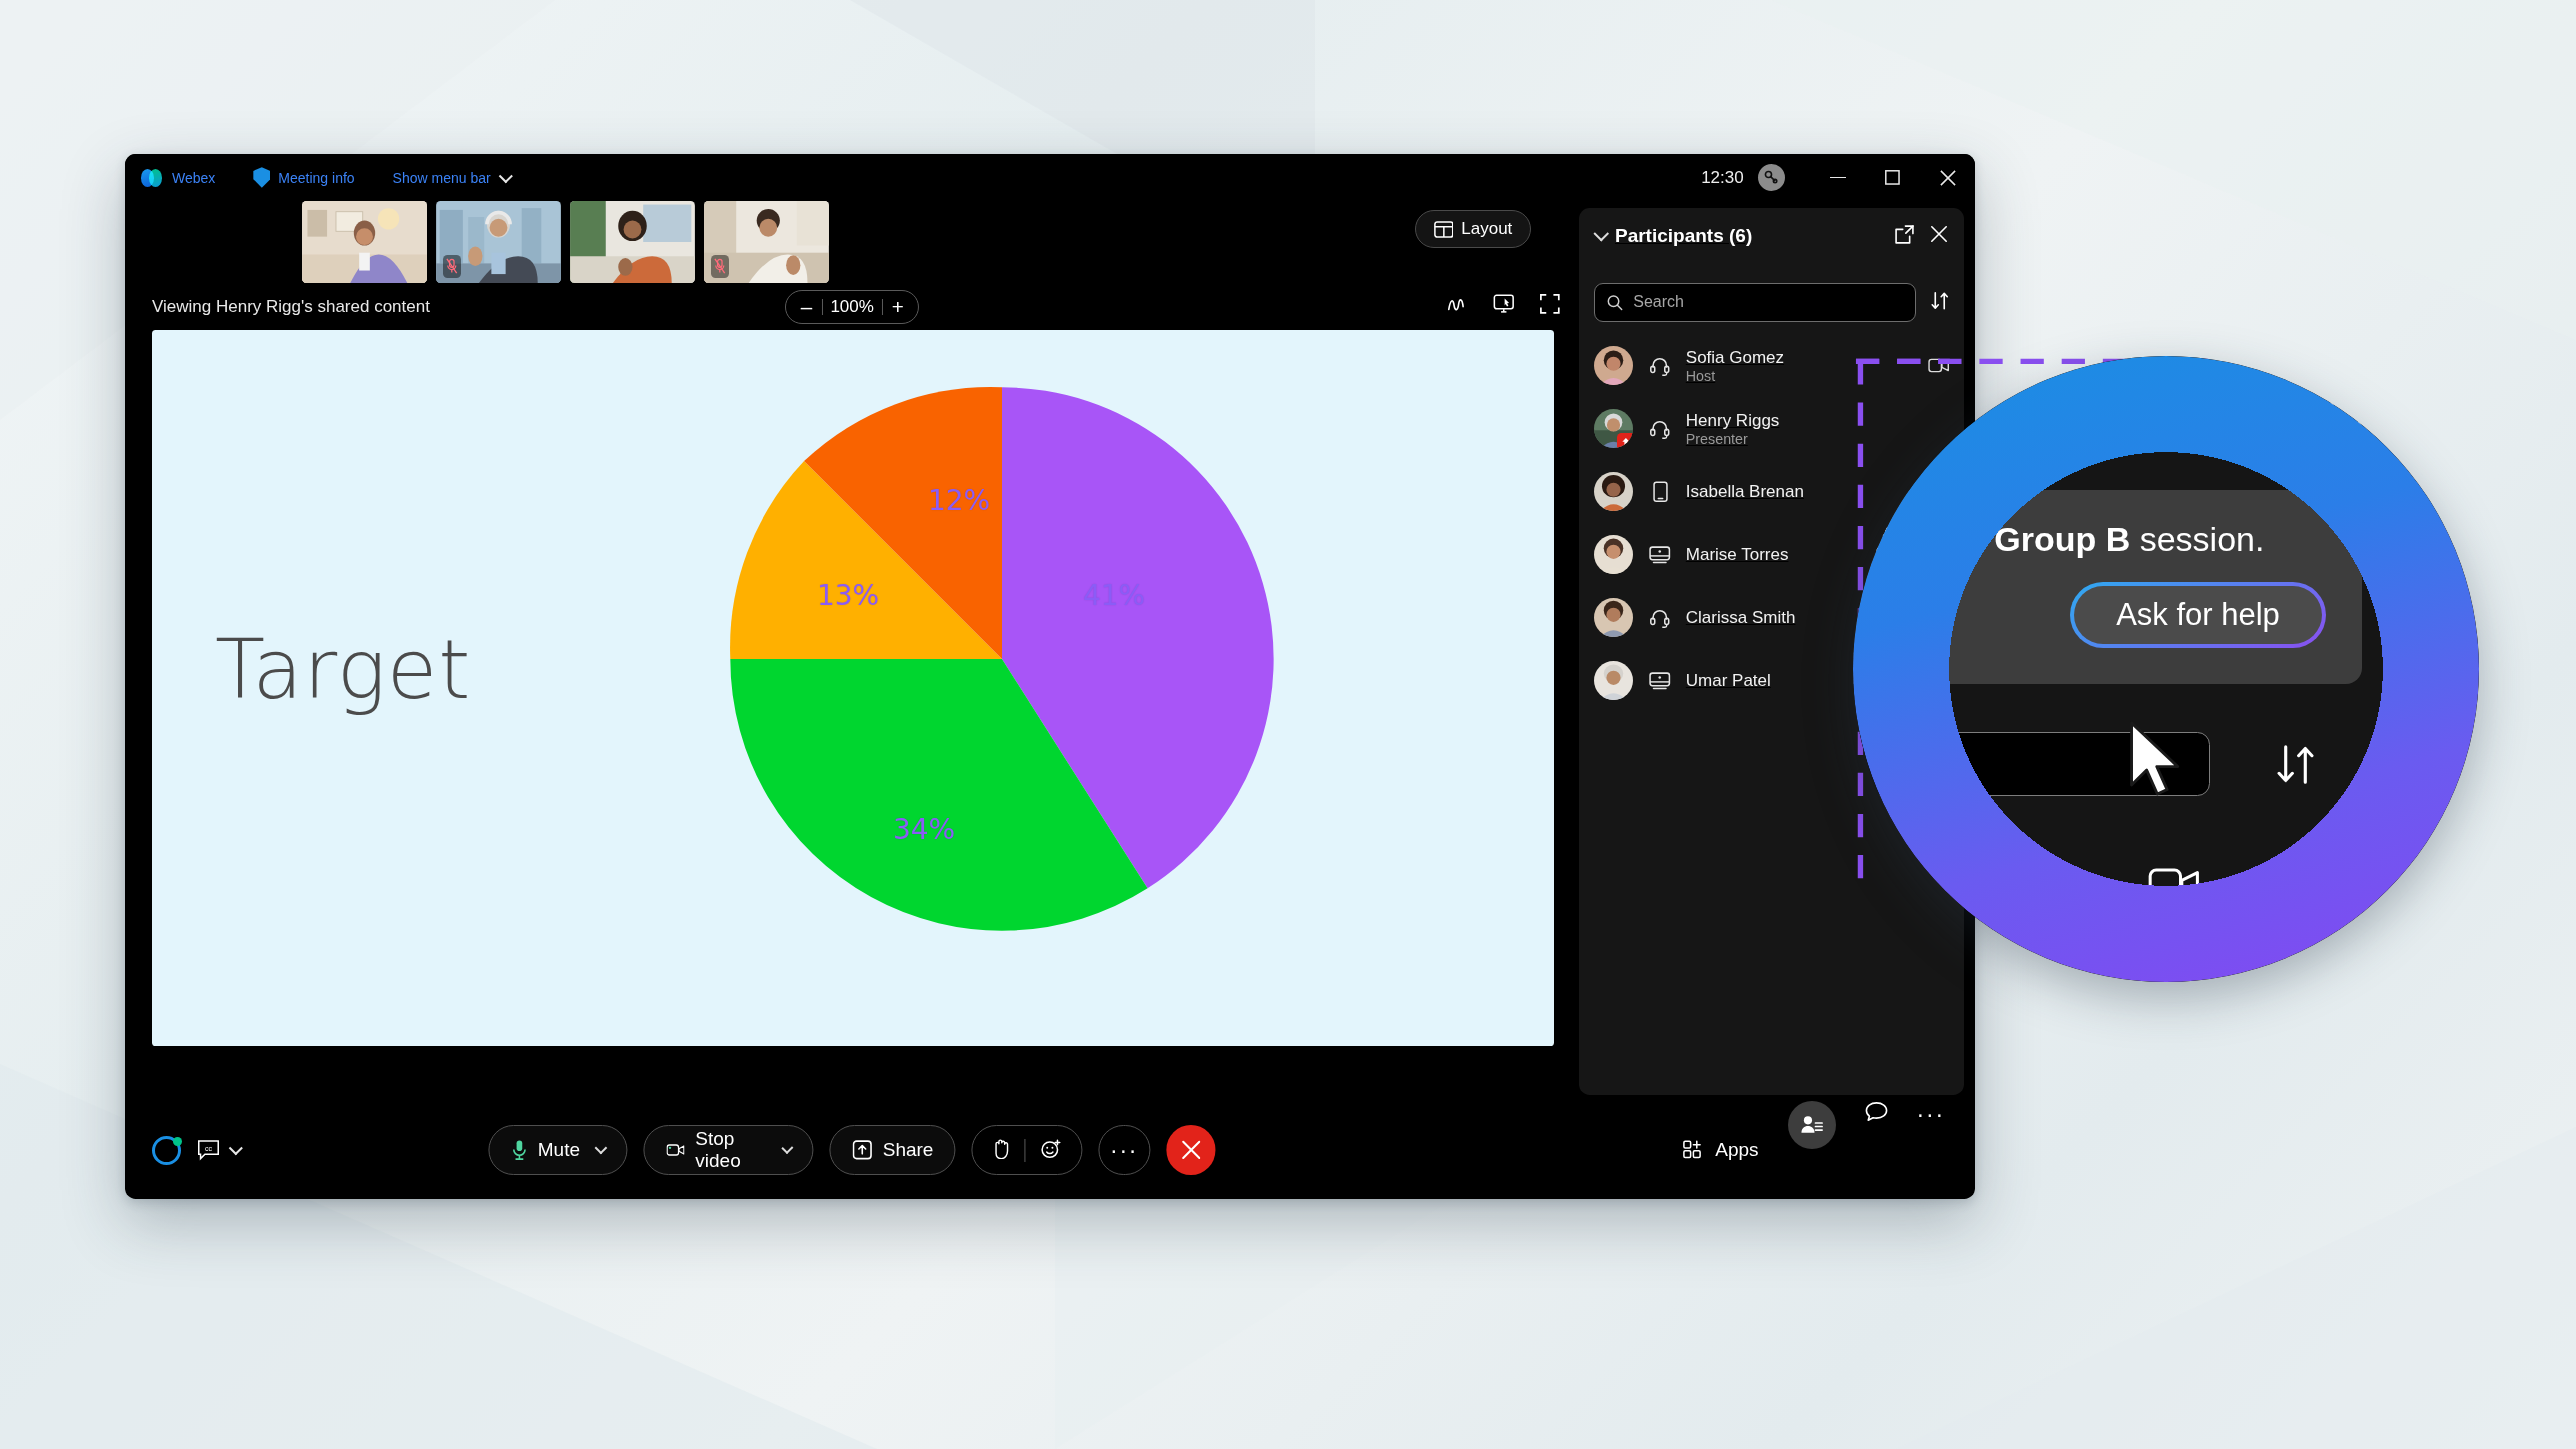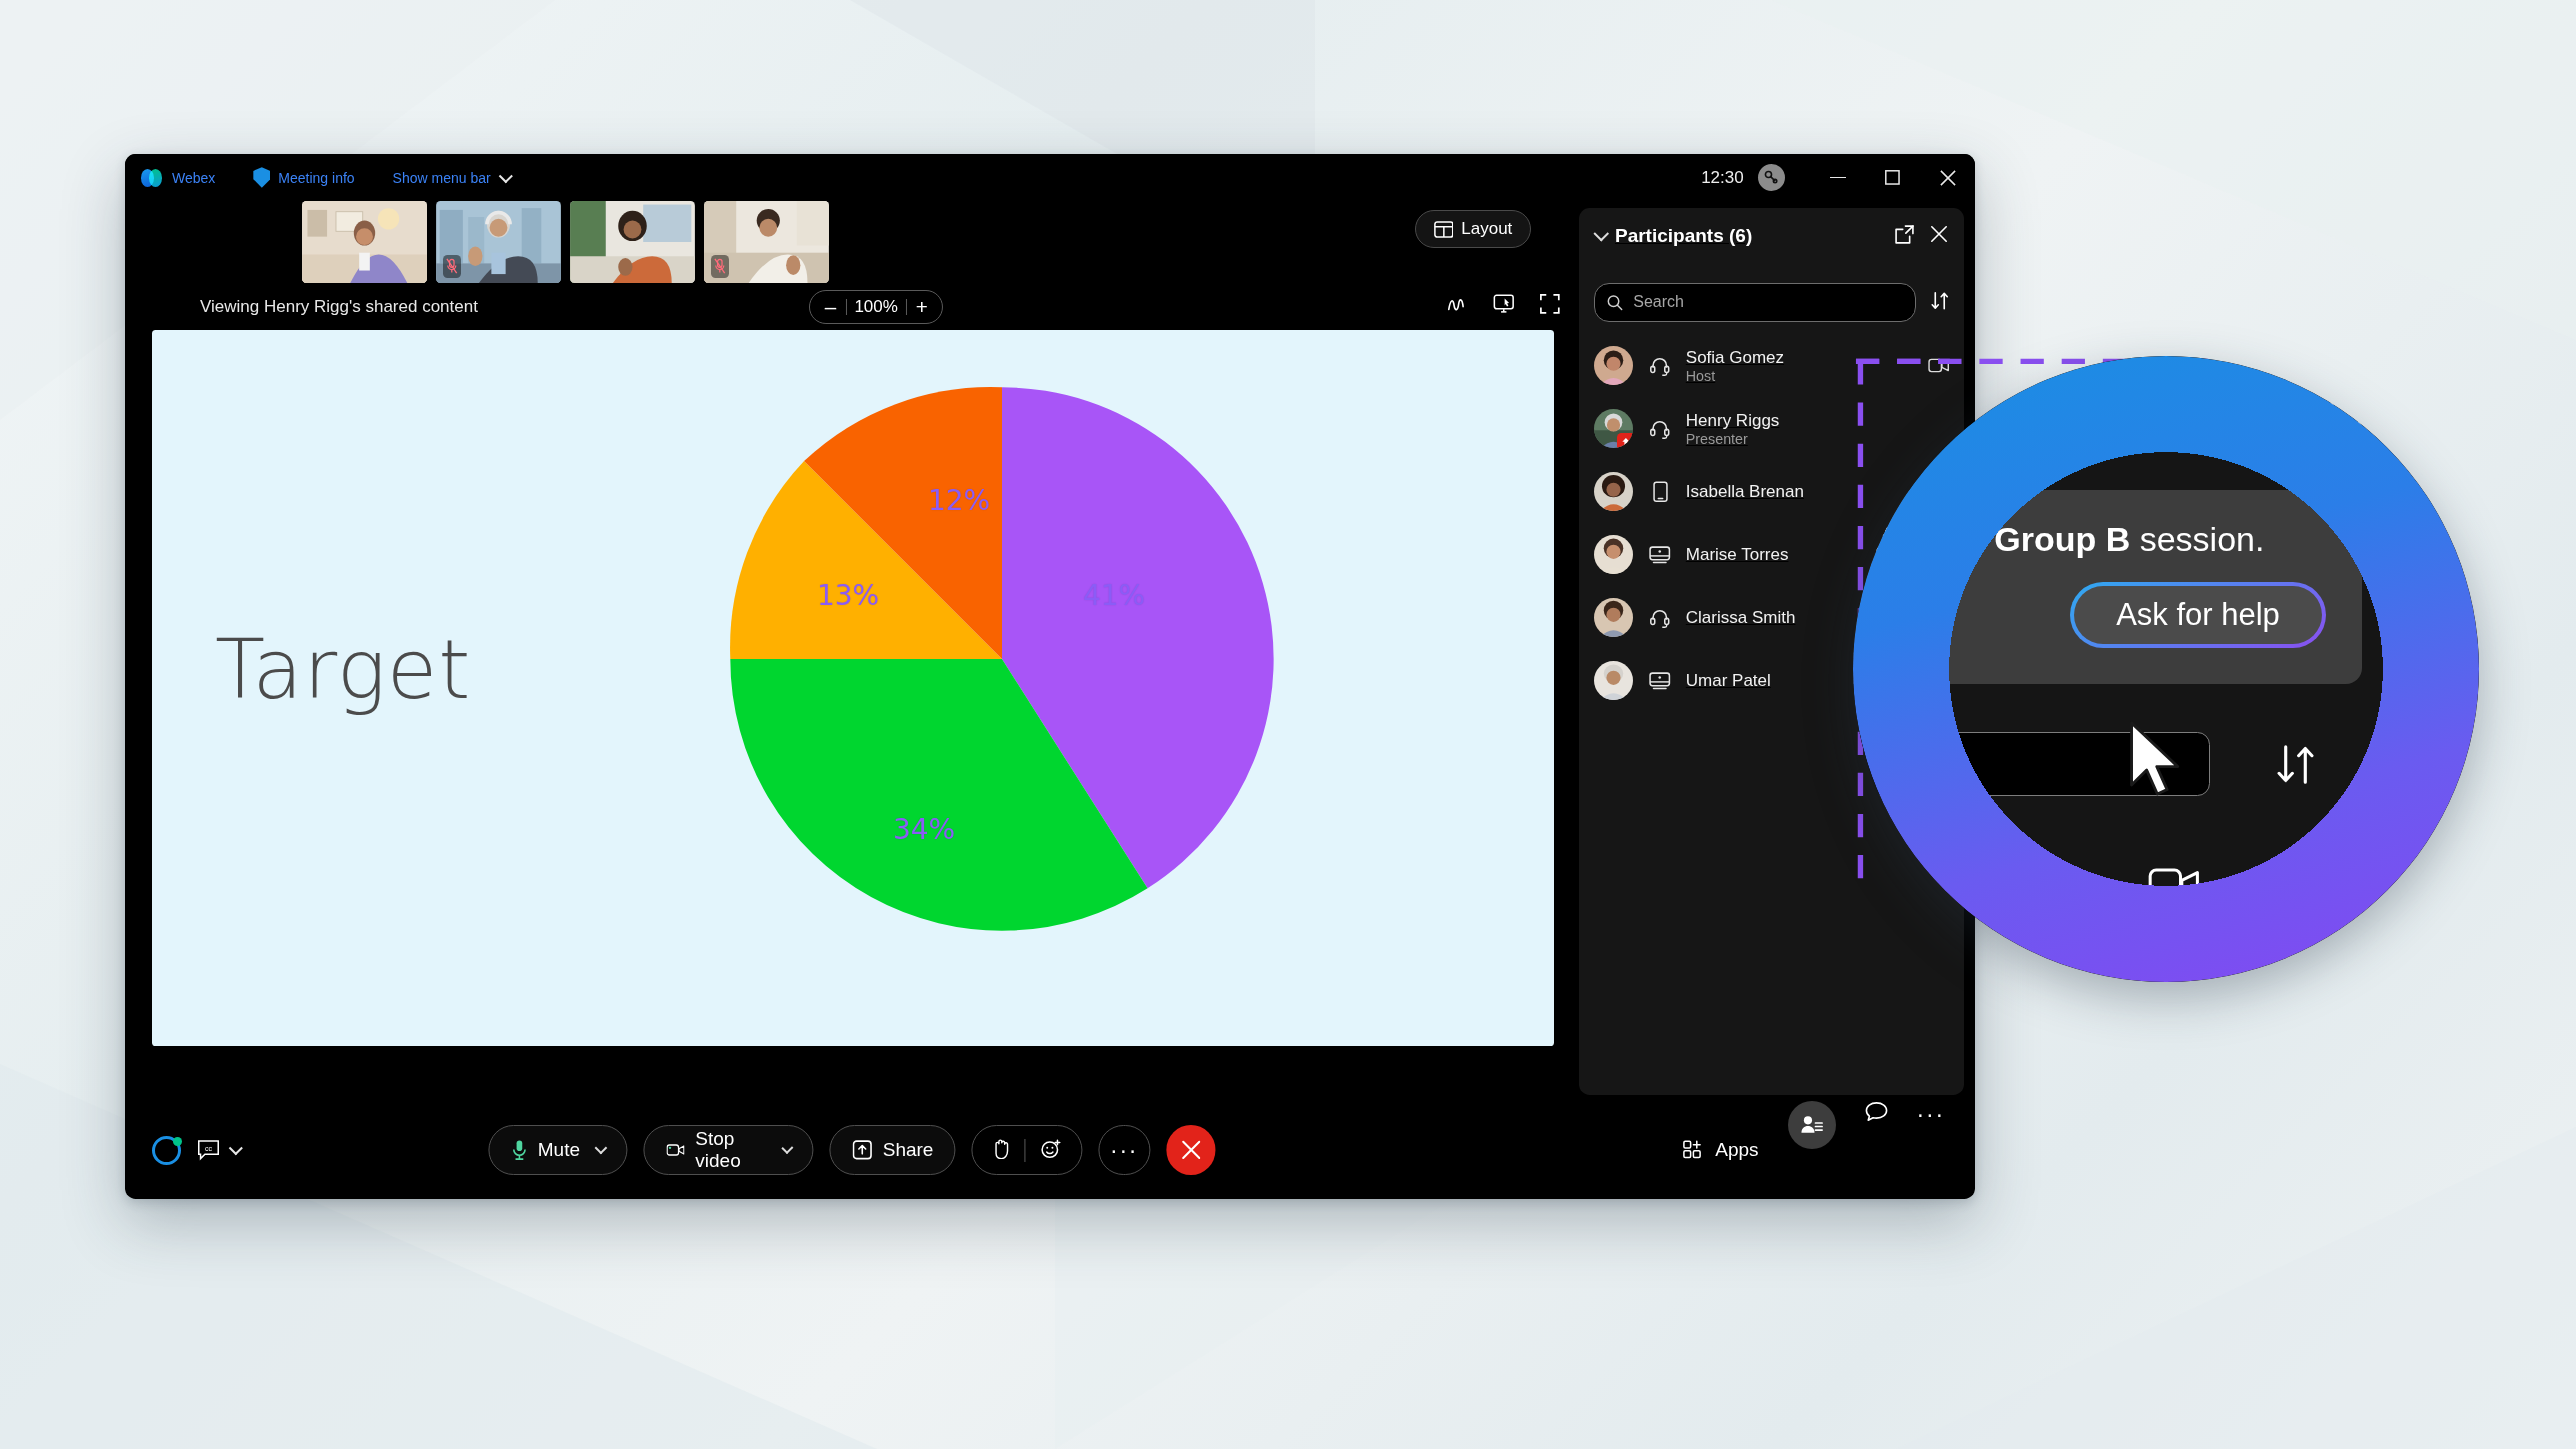--- a/index.html
+++ b/index.html
@@ -100,21 +100,21 @@
   .layout-btn {
     position:absolute; right: 48px; top: 9px;
     display:flex;align-items:center;gap:8px;
     height:38px; padding:0 18px; border:0.9px solid #4a4a4a; border-radius:19px;
     color:#fff; font-size:17px; background:#141414;
   }
 
   
   .share-head {
     display:flex; align-items:center; height:47px; padding: 0 25px 0 27px; position:relative;
-    color:#e8e8e8; font-size:17px;margin-left:48px;
+    color:#e8e8e8; font-size:17px;
   }
   .zoom-pill {
     position:absolute; left:50%; transform:translateX(-50%);
     display:flex;align-items:center; height:34px;
     border:0.9px solid #5a5a5a; border-radius:17px; padding:0 5.4px; color:#fff;
   }
   .zoom-pill .zb { width:30px;height:30px;display:flex;align-items:center;justify-content:center;
                    font-size:20.6px; color:#fff; }
   .zoom-pill .zsep { width:0.9px;height:16px;background:#5a5a5a; }
   .zoom-pill .zval { font-size:17px; padding: 0 8px; min-width:55px; text-align:center; }
@@ -192,21 +192,21 @@
     height:36px; padding:0 19.7px; border-radius:18px;
     background:#3d3d3d; color:#fff; font-size:16px;
     display:flex;align-items:center;justify-content:center;
     border:2.2px solid transparent;
     background-image: linear-gradient(#3d3d3d,#3d3d3d), linear-gradient(150deg,#2eaaf0,#8a4ff0);
     background-origin: border-box; background-clip: padding-box, border-box;
   }
 
   .search-row { display:flex;align-items:center;gap:12.5px; padding: 19.7px 14.3px 7.2px 14.3px; }
   .search-box {
-    flex:1; height:39px; border:0.9px solid #6d6d6d; border-radius:15px;
+    flex:1; height:39px; border:0.9px solid #6d6d6d; border-radius:9px;
     background:#000; display:flex;align-items:center;gap:10.7px;padding:0 12.5px;
   }
   .search-box input {
     background:transparent;border:none;outline:none;color:#e8e8e8;font-size:16px;width:100%;
     font-family:"Liberation Sans", sans-serif;
   }
   .search-box input::placeholder { color:#a7a7a7; }
 
   .plist { padding: 5.4px 9px 0 14.3px; }
   .prow { display:flex; align-items:center; height:63px; position:relative; }

